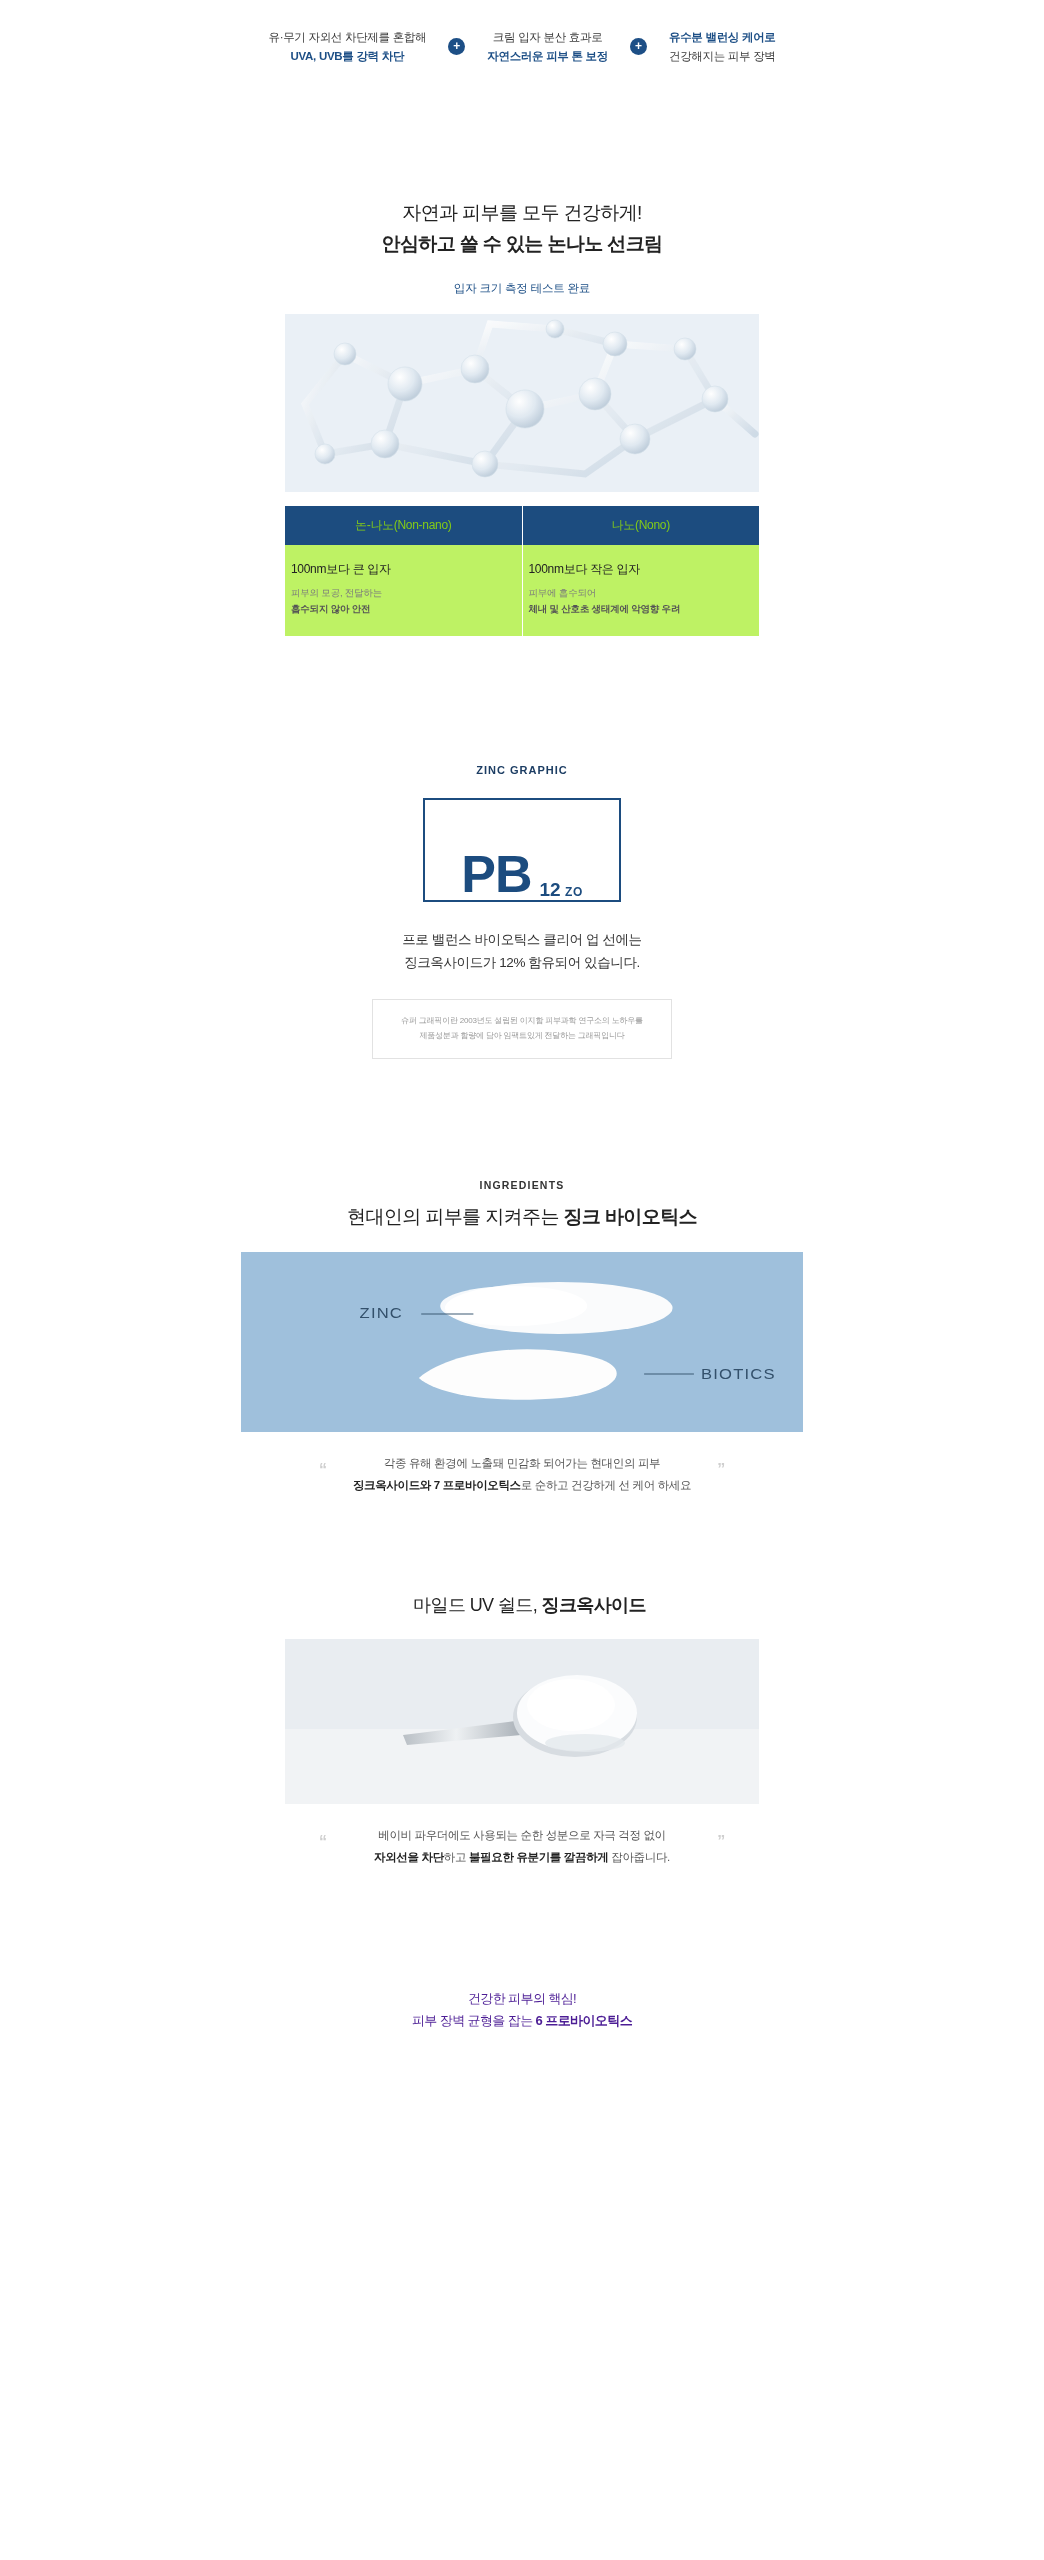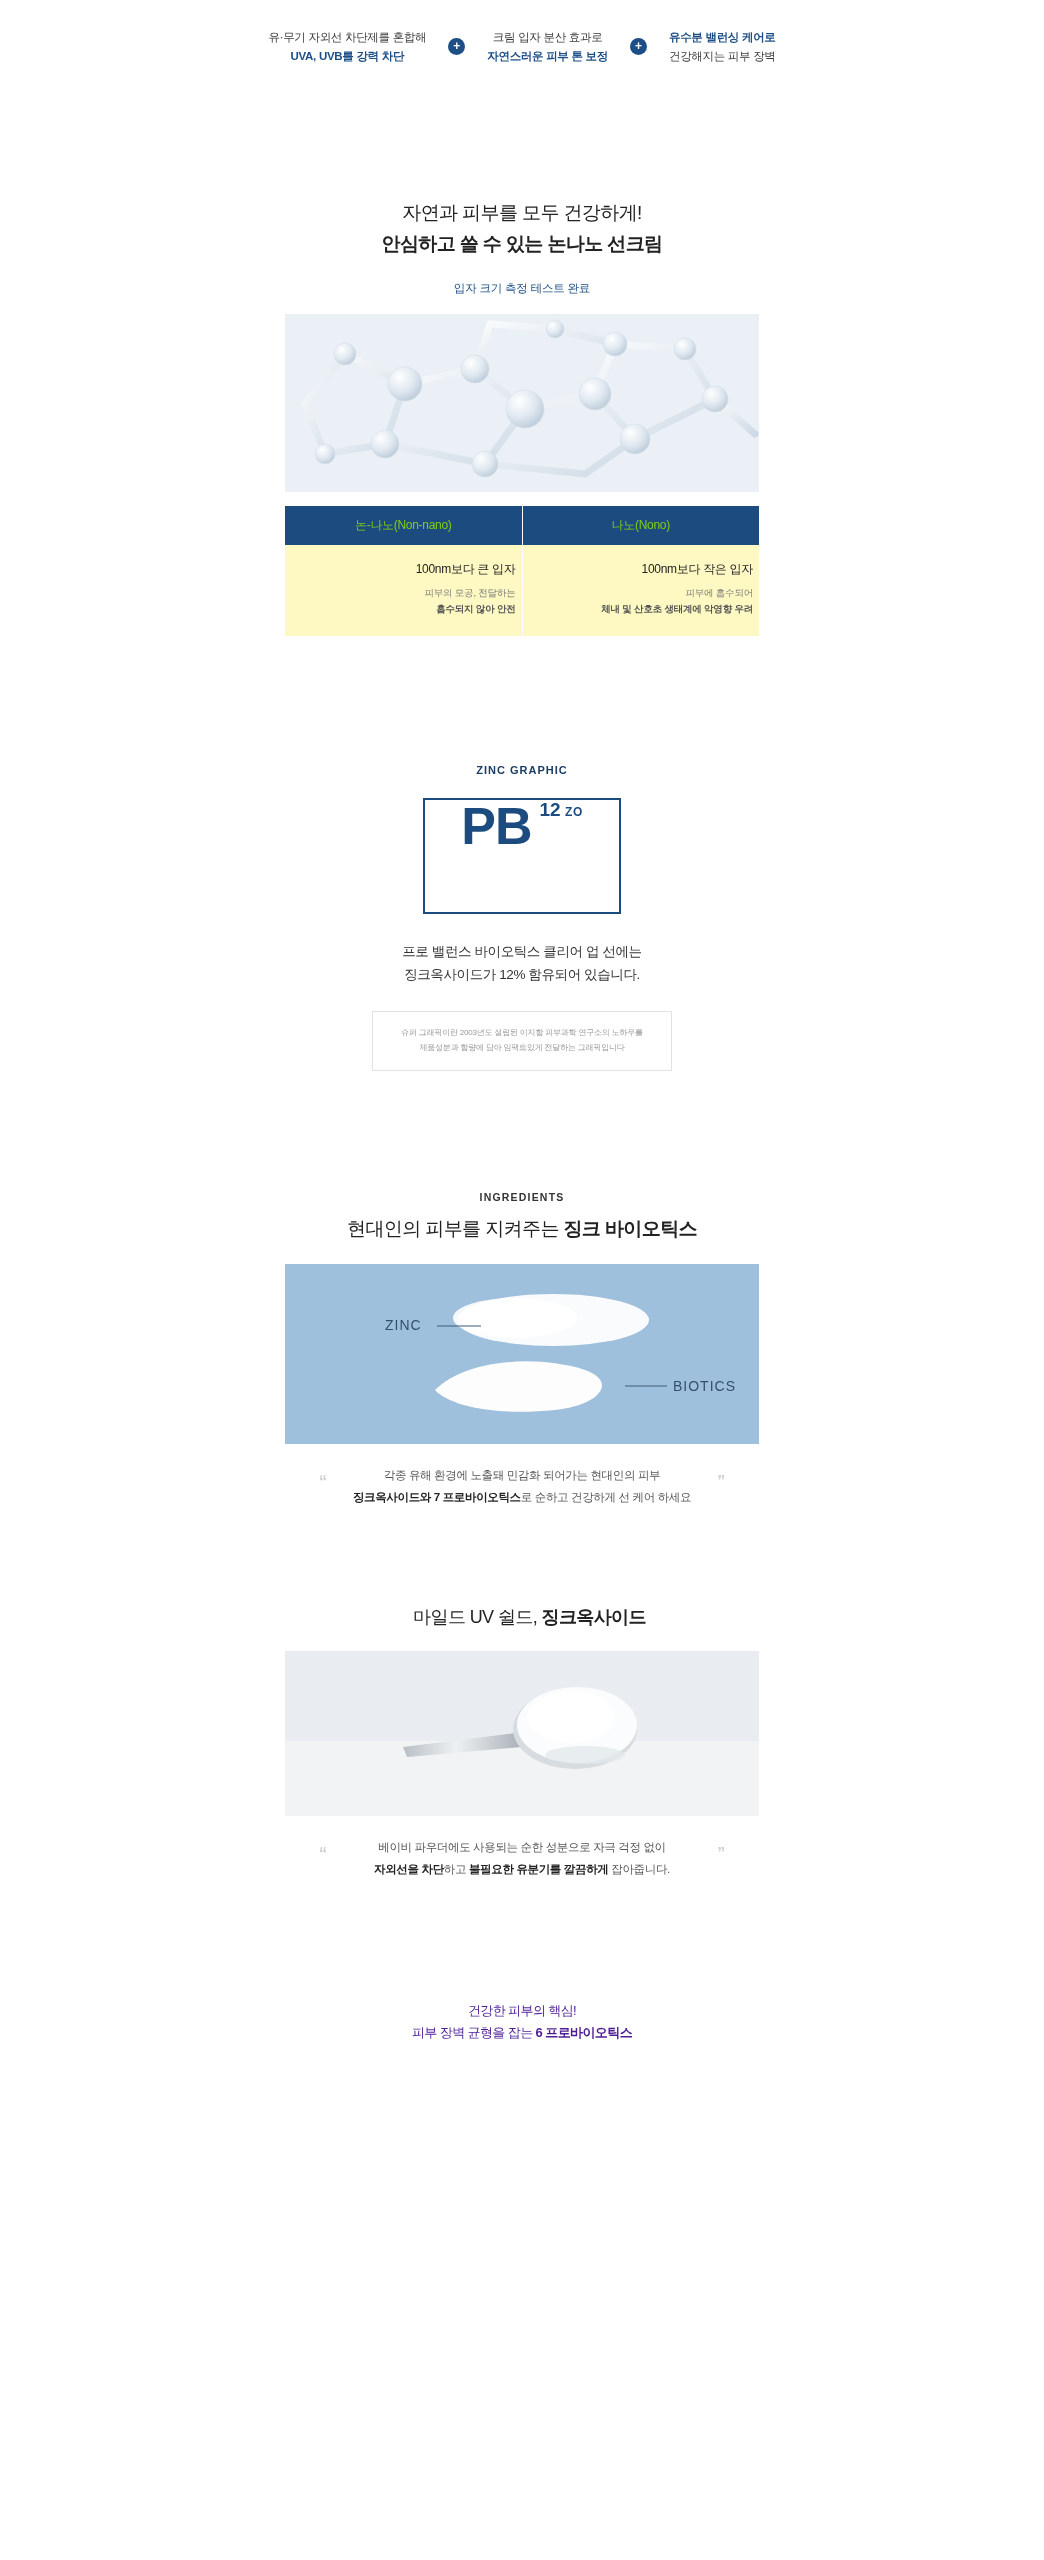--- a/index.html
+++ b/index.html
@@ -79,42 +79,42 @@
     background: #1c4c7f;
     color: #84cc16;
     font-size: 12px;
     font-weight: normal;
     padding: 11px 0;
     letter-spacing: -0.3px;
     border-right: 1px solid #ffffff;
   }
   .cmp th:last-child { border-right: none; }
   .cmp td {
-    background: #fef9c3;
-    text-align: right;
+    background: #bef264;
+    text-align: left;
     padding: 16px 6px 20px;
     vertical-align: top;
     border-right: 1px solid #ffffff;
   }
   .cmp td:last-child { border-right: none; }
   .cmp .t1 { font-size: 12px; color: #222; letter-spacing: -0.3px; }
   .cmp .t2 { font-size: 9.5px; color: #7b7b7b; margin-top: 7px; line-height: 1.6; letter-spacing: -0.2px; }
   .cmp .t2 b { color: #555; font-weight: bold; }
 
   
   .sec2 { padding-top: 128px; text-align: center; }
   .sec2 .label {
     font-size: 11px; font-weight: bold; letter-spacing: 1px; color: #1c3d63;
   }
   .pb-box {
-    width: 198px; height: 116px;
+    width: 198px; height: 104px;
     margin: 22px auto 0;
     border: 2px solid #1c4c7f;
     display: flex;
-    align-items: flex-start;
+    align-items: flex-end;
     justify-content: center;
     gap: 8px;
     color: #1c4c7f;
   }
   .pb-box .pb { font-size: 52px; font-weight: bold; letter-spacing: -1px; line-height: 1; }
   .pb-box .frac { text-align: center; line-height: 1.05; }
   .pb-box .frac .num { font-size: 19px; font-weight: bold; }
   .pb-box .frac .bar { width: 34px; height: 2px; background: #1c4c7f; margin: 3px auto; transform: rotate(-18deg); }
   .pb-box .frac .den { font-size: 12px; font-weight: bold; letter-spacing: 0.5px; }
 
@@ -142,21 +142,21 @@
   .sec3 h3 {
     margin-top: 13px;
     font-size: 19px;
     font-weight: normal;
     letter-spacing: -0.6px;
     color: #222;
   }
   .sec3 h3 .b { font-weight: bold; }
 
   .zinc-img {
-    width: 474px; height: 180px;
+    width: 562px; height: 180px;
     margin: 22px auto 0;
     background: #9fc0dc;
     position: relative;
     overflow: hidden;
   }
   .zinc-img svg { position: absolute; inset: 0; width: 100%; height: 100%; }
 
   .quote {
     width: 474px;
     margin: 20px auto 0;

